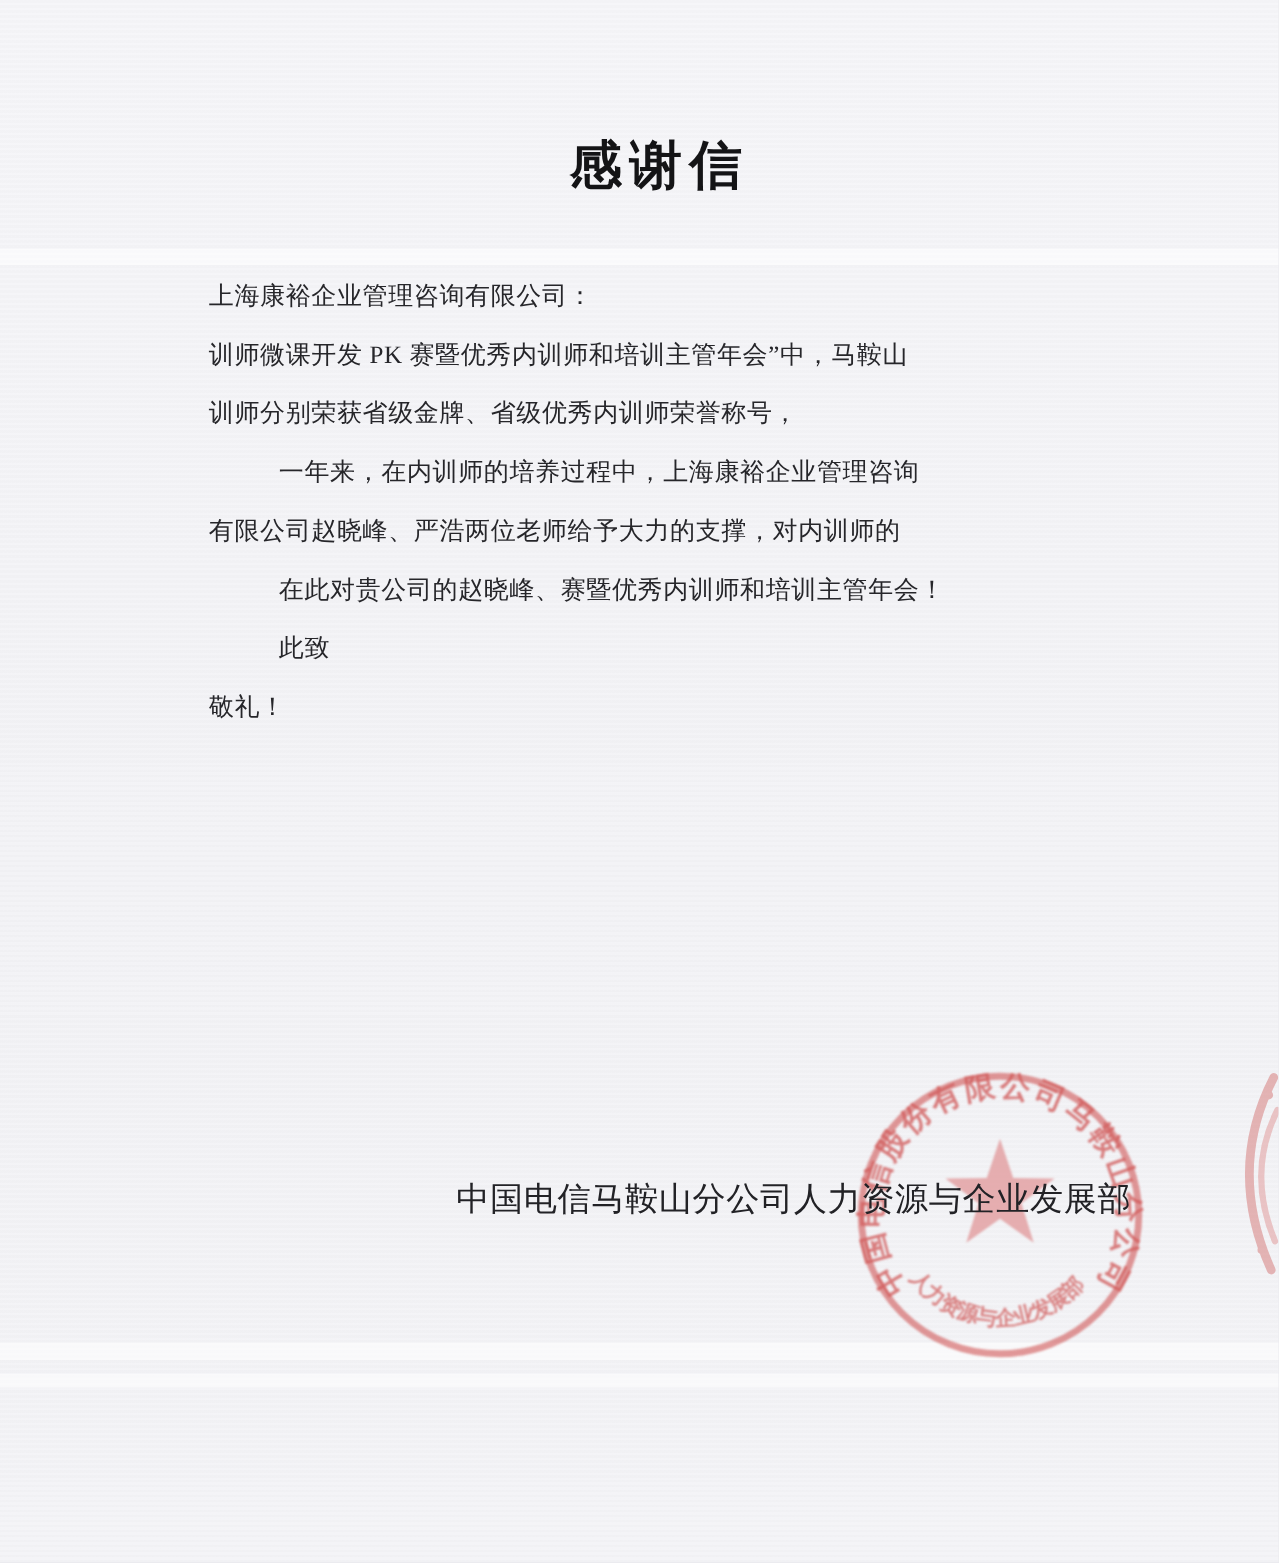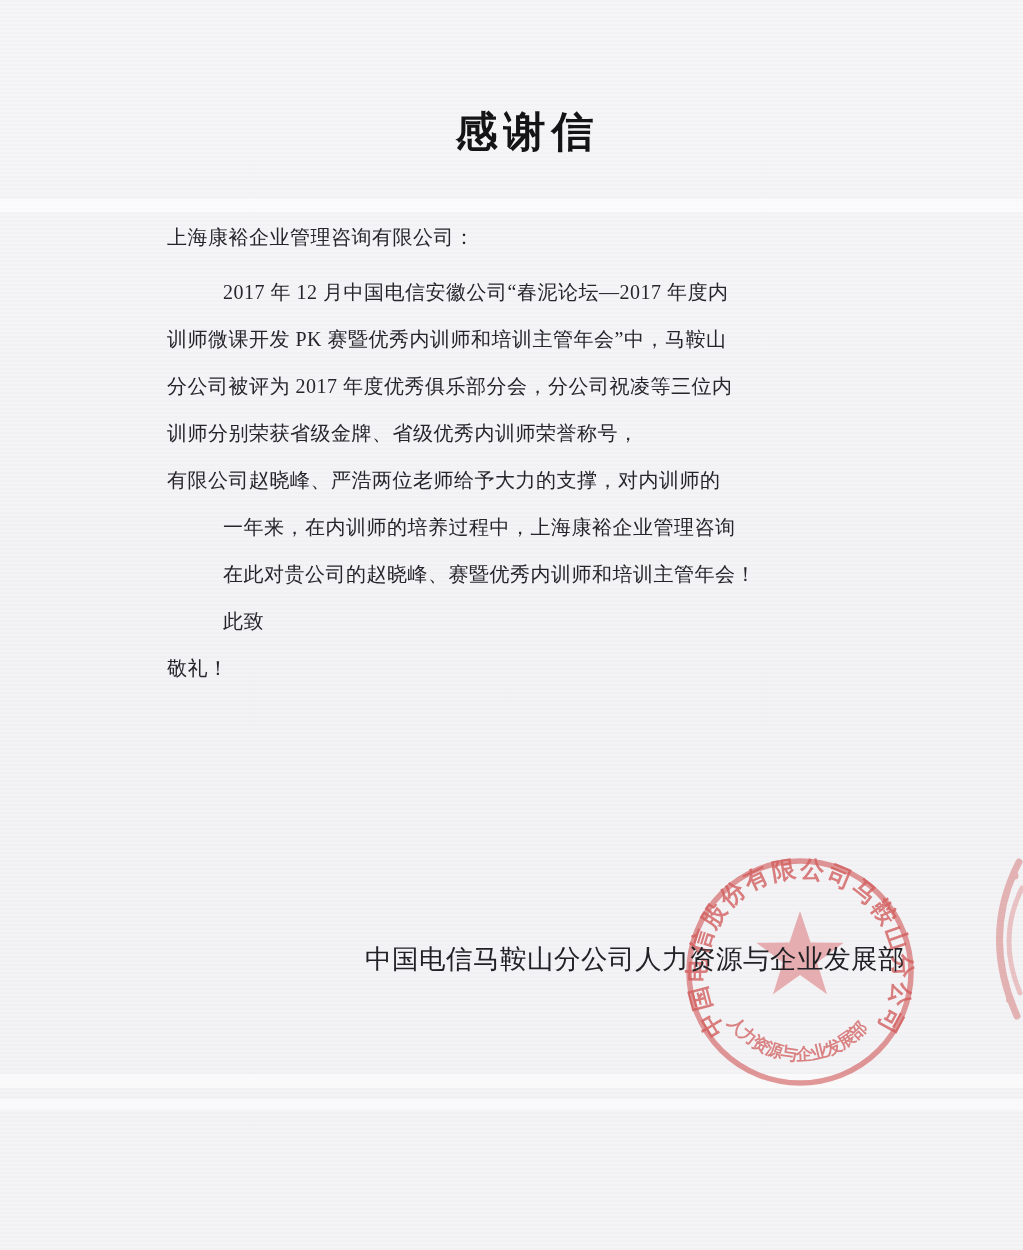--- a/index.html
+++ b/index.html
@@ -65,26 +65,24 @@
 
   <div class="grain"></div>
   <div class="scan-band band-1"></div>
   <div class="scan-band band-2"></div>
   <div class="scan-band band-3"></div>
 
   <div class="title">感谢信</div>
 
   <div class="body-block">
     <div class="line">上海康裕企业管理咨询有限公司：</div>
-    <div class="line indent para-gap">2017 年 12 月中国电信安徽公司“春泥论坛—2017 年度内</div>
     <div class="line">训师微课开发 PK 赛暨优秀内训师和培训主管年会”中，马鞍山</div>
-    <div class="line">分公司被评为 2017 年度优秀俱乐部分会，分公司祝凌等三位内</div>
     <div class="line">训师分别荣获省级金牌、省级优秀内训师荣誉称号，</div>
+    <div class="line indent">一年来，在内训师的培养过程中，上海康裕企业管理咨询</div>
     <div class="line">有限公司赵晓峰、严浩两位老师给予大力的支撑，对内训师的</div>
-    <div class="line indent">一年来，在内训师的培养过程中，上海康裕企业管理咨询</div>
     <div class="line indent">在此对贵公司的赵晓峰、赛暨优秀内训师和培训主管年会！</div>
     <div class="line indent">此致</div>
     <div class="line">敬礼！</div>
   </div>
 
   <div class="signature">中国电信马鞍山分公司人力资源与企业发展部</div>
 
   <svg class="stamp" viewBox="0 0 240 240">
     <defs>
       <filter id="soft" x="-10%" y="-10%" width="120%" height="120%">

